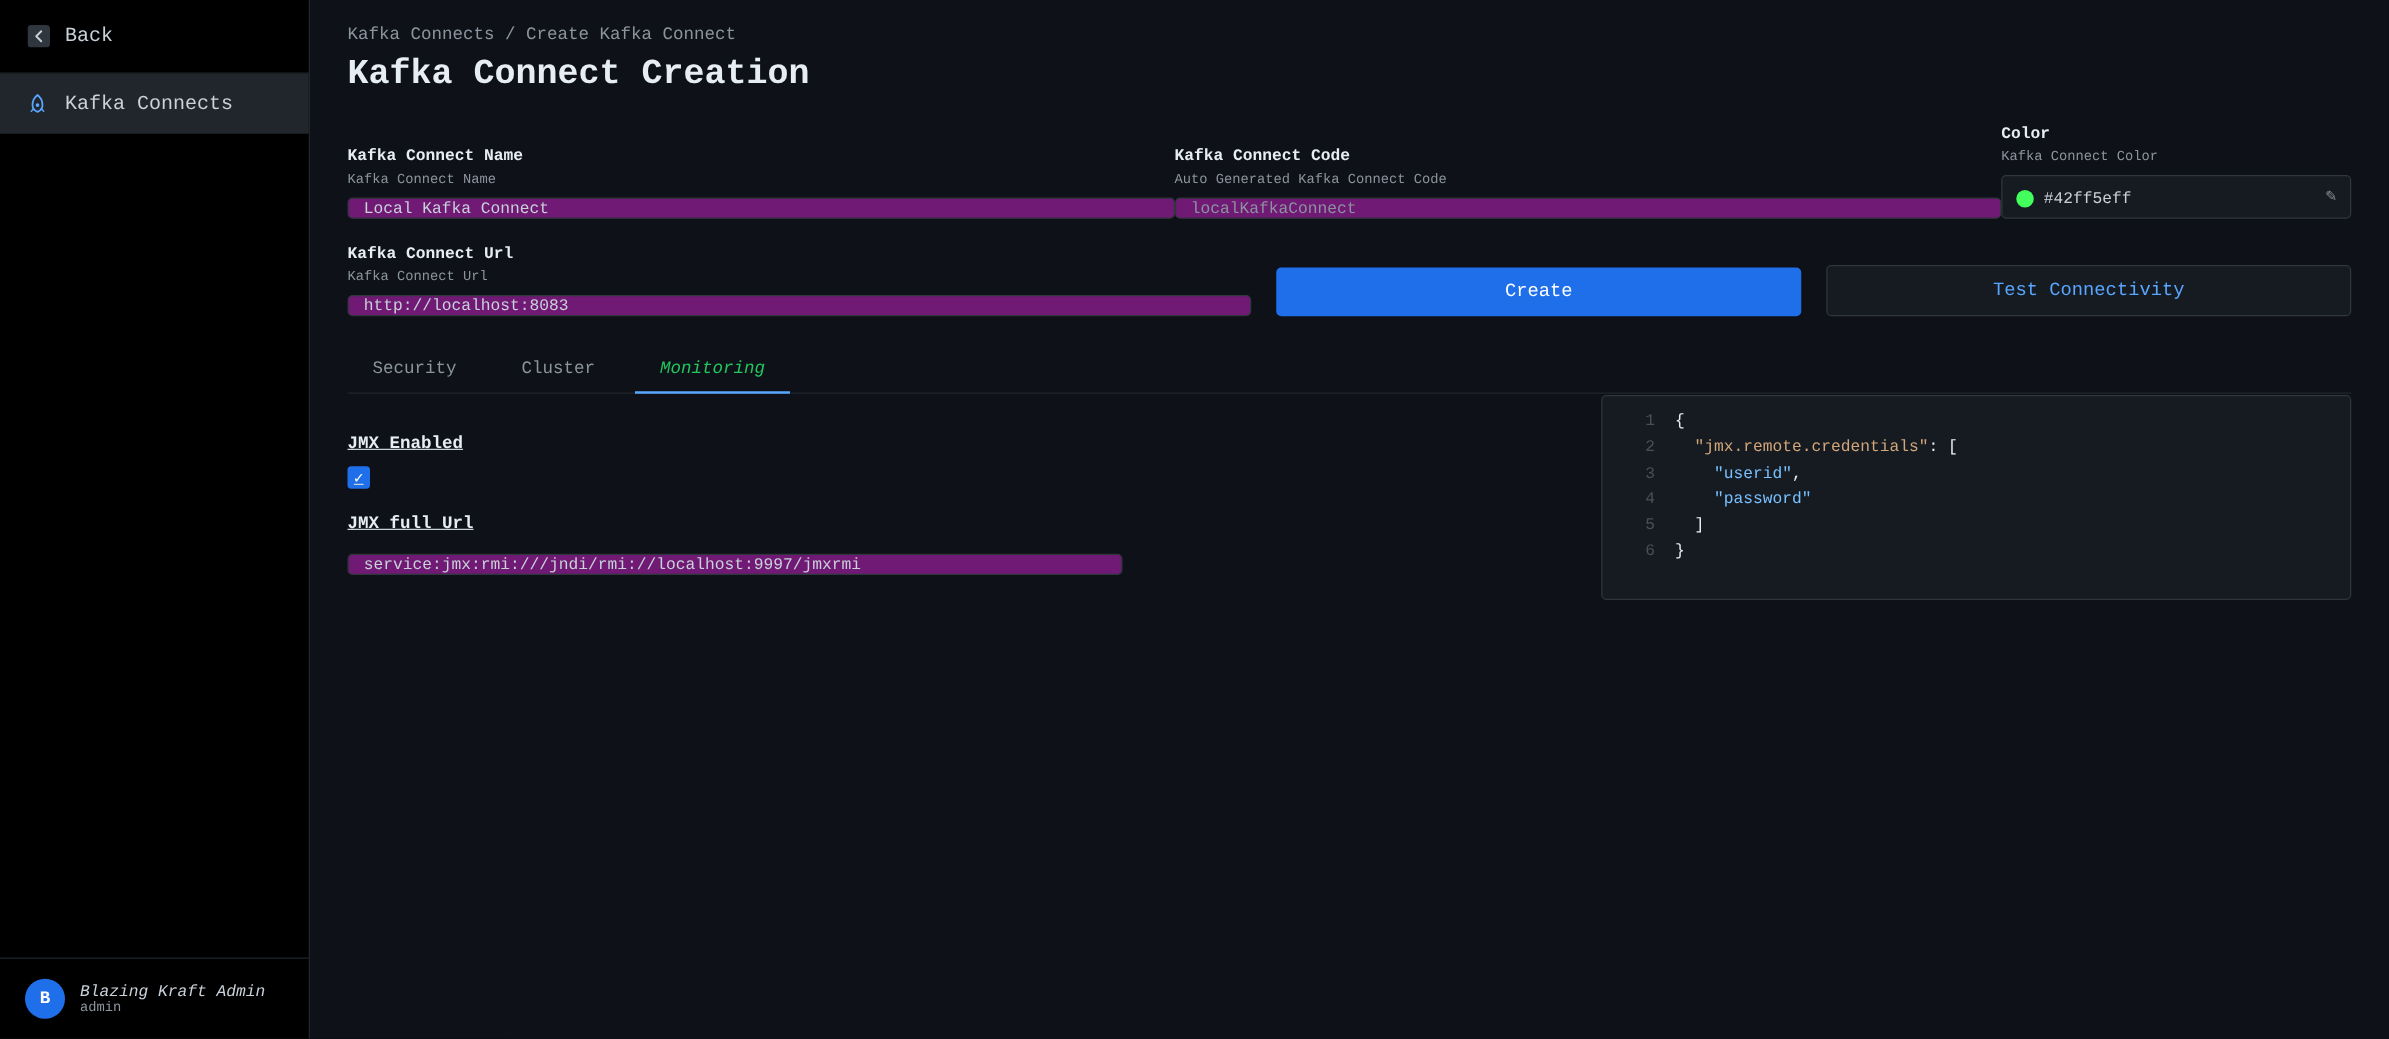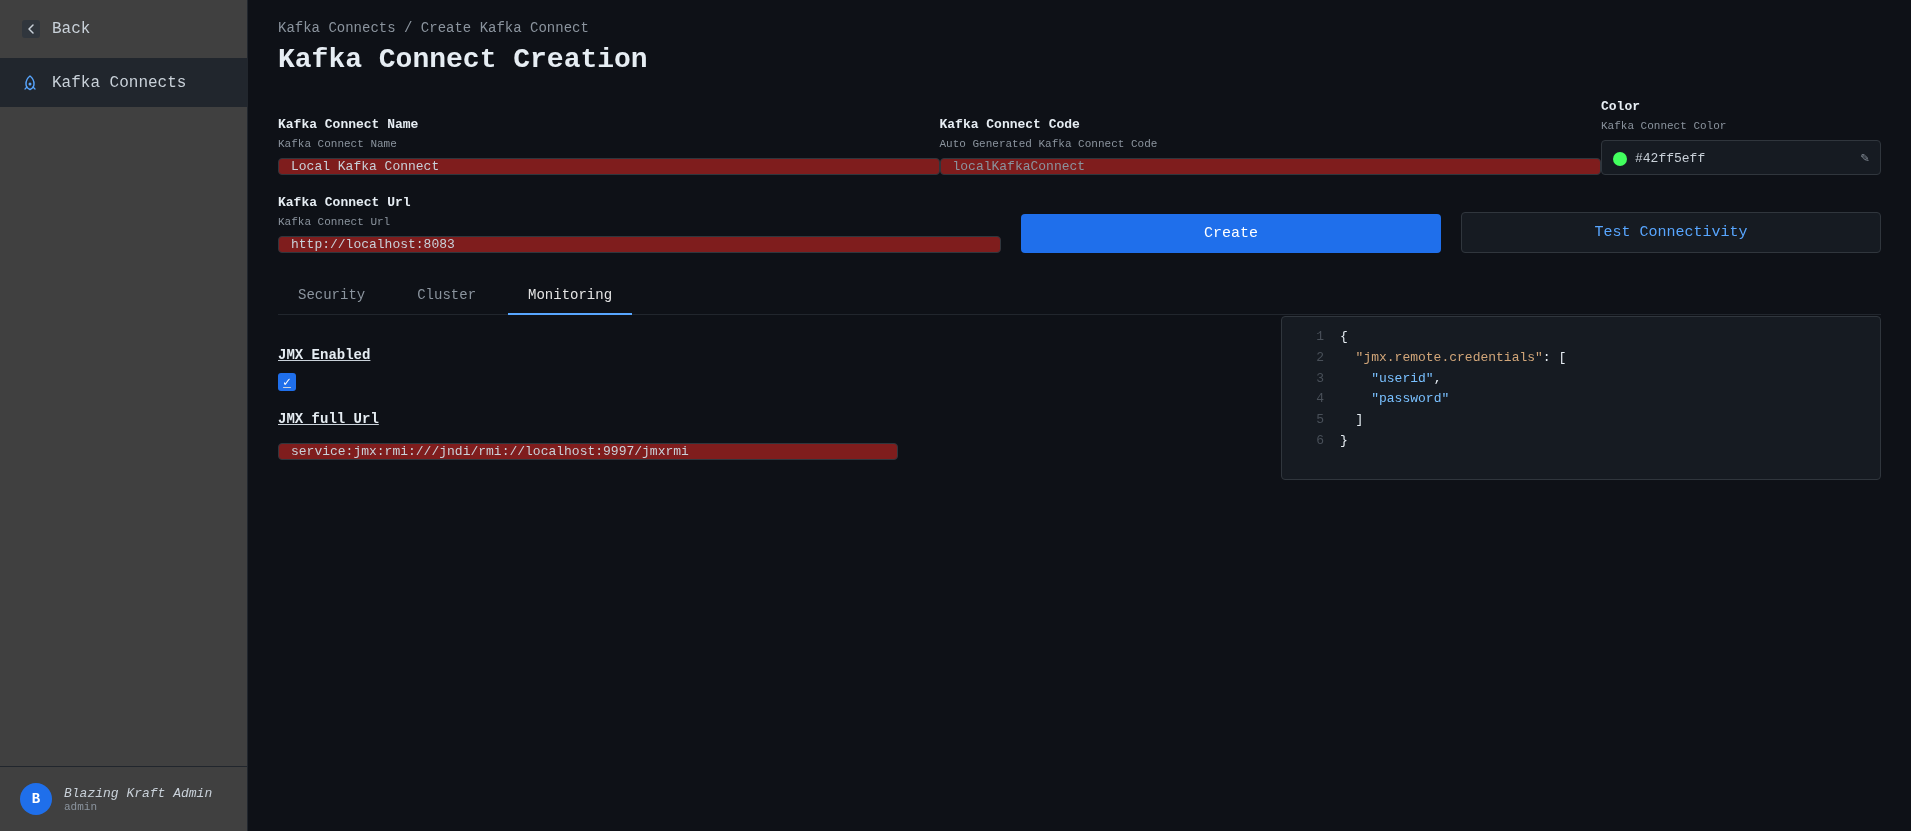--- a/index.html
+++ b/index.html
@@ -9,21 +9,21 @@
       font-family: 'Courier New', Courier, monospace;
       display: flex;
       height: 831px;
       width: 1911px;
       overflow: hidden;
     }
 
     
     .sidebar {
       width: 248px;
-      background: #404040;
+      background: #000000;
       display: flex;
       flex-direction: column;
       border-right: 1px solid #21262d;
       flex-shrink: 0;
     }
     .sidebar-back {
       display: flex;
       align-items: center;
       gap: 10px;
       padding: 18px 20px;
@@ -122,21 +122,21 @@
       font-weight: 600;
       color: #e6edf3;
       margin-bottom: 2px;
     }
     .field-sublabel {
       font-size: 11px;
       color: #8b949e;
       margin-bottom: 4px;
     }
     .field-input {
-      background: #7f1d1d;
+      background: #701a75;
       border: 1px solid #30363d;
       border-radius: 4px;
       color: #c9d1d9;
       font-family: 'Courier New', Courier, monospace;
       font-size: 13px;
       padding: 0 12px;
       outline: none;
       width: 100%;
     }
     .field-input::placeholder { color: #8b949e; }
@@ -212,22 +212,23 @@
     }
     .tab {
       padding: 10px 20px;
       cursor: pointer;
       font-size: 14px;
       color: #8b949e;
       border-bottom: 2px solid transparent;
       margin-bottom: -1px;
     }
     .tab.active {
-      color: #e5e5e5;
+      color: #22c55e;
       border-bottom: 2px solid #58a6ff;
+      font-style: italic;
     }
 
     
     .tab-content {
       display: flex;
       gap: 0;
       margin-top: 0;
     }
     .tab-panel-left {
       flex: 1;

